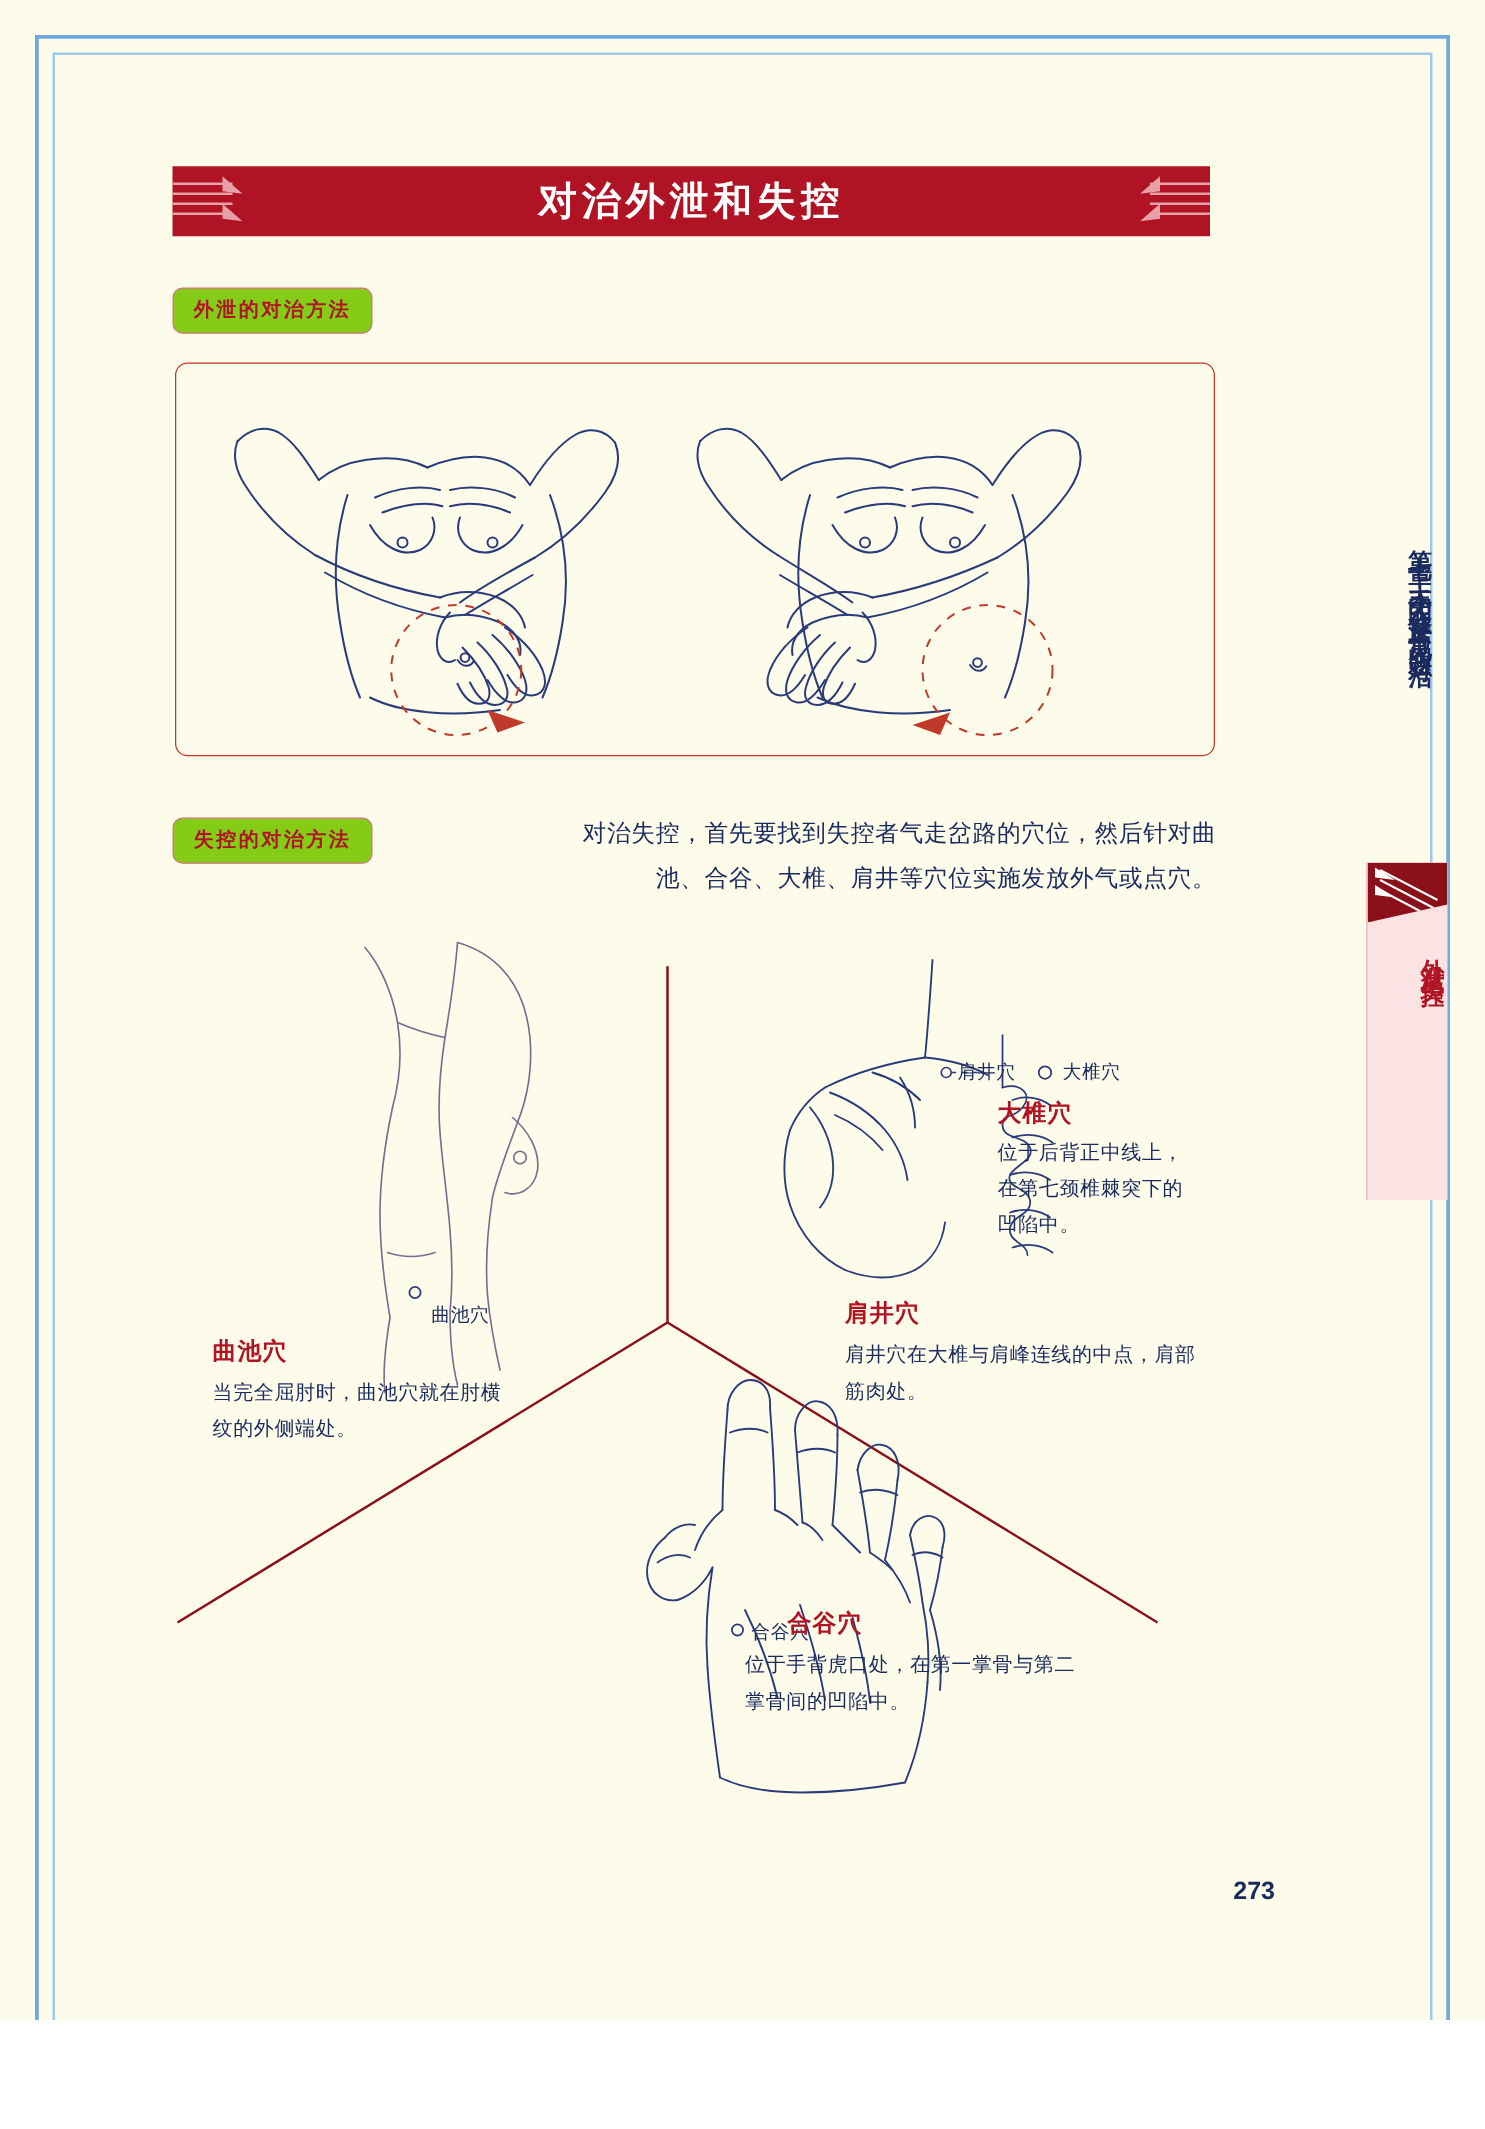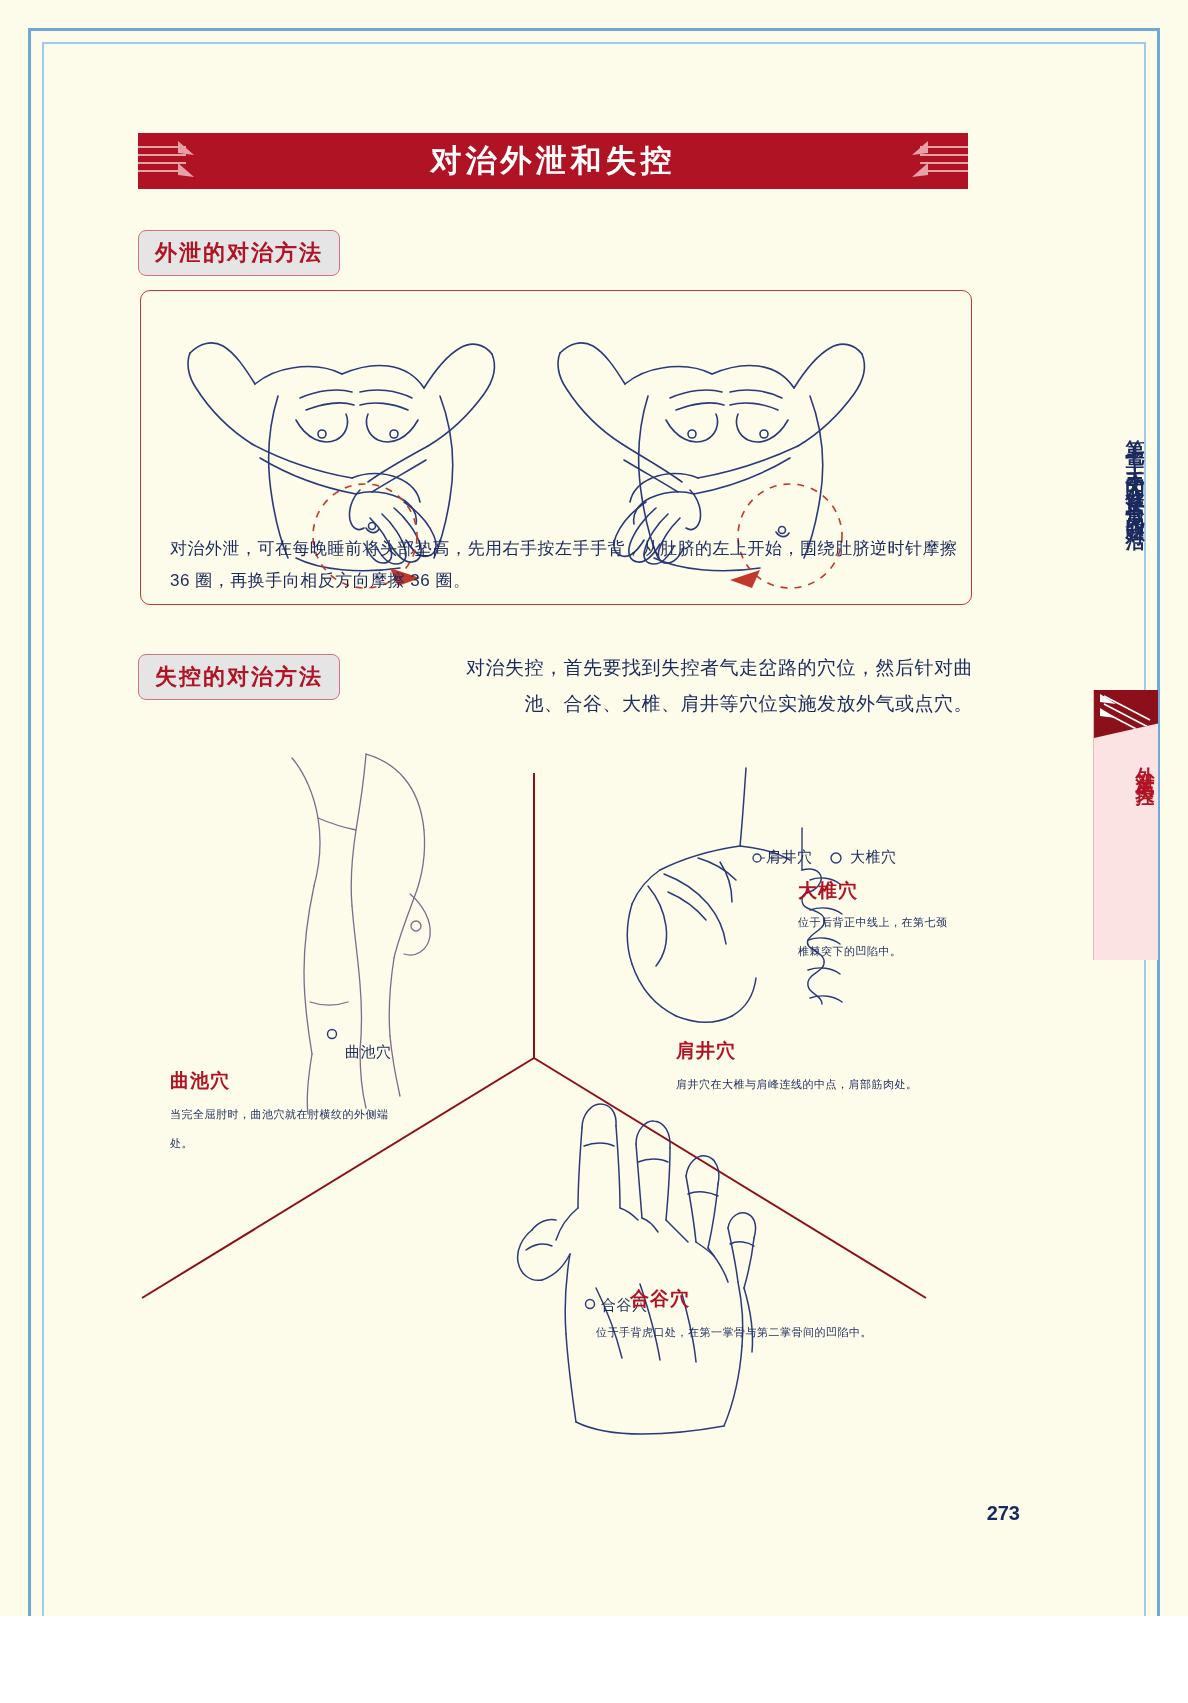--- a/index.html
+++ b/index.html
@@ -60,23 +60,23 @@
   }
   .banner-stripes.left { left: 0; }
   .banner-stripes.right { right: 0; }
   .banner-stripes svg { display: block; }
 
   
   .pill {
     position: absolute;
     border: 1.5px solid #d4727f;
     border-radius: 8px;
-    background: #e5e5e5;
+    background: #84cc16;
     color: #b01424;
-    font-size: 22px;
+    font-size: 16px;
     font-weight: bold;
     letter-spacing: 2px;
     padding: 7px 16px;
     box-sizing: border-box;
   }
   #pill-waixie { left: 78px; top: 172px; }
   #pill-shikong { left: 78px; top: 596px; }
 
   
   .figbox {
@@ -157,21 +157,21 @@
   .callout-title {
     position: absolute;
     color: #b01424;
     font-size: 19px;
     font-weight: bold;
     letter-spacing: 1px;
   }
   .callout-body {
     position: absolute;
     color: #1b2a5e;
-    font-size: 11px;
+    font-size: 16px;
     line-height: 29px;
     letter-spacing: 0.5px;
   }
   .point-label {
     position: absolute;
     color: #1b2a5e;
     font-size: 15px;
     letter-spacing: 0.5px;
   }
 
@@ -429,21 +429,20 @@
         <path d="M516,1364 C532,1372 556,1376 582,1376 C614,1376 642,1372 664,1368"></path>
 
         <path d="M536,1230 C546,1250 556,1276 562,1300"></path>
         <path d="M580,1226 C588,1250 596,1278 600,1302"></path>
         <path d="M622,1236 C628,1258 634,1282 636,1304"></path>
       </g>
 
       <circle cx="530" cy="1246" r="4.5" stroke="#2b3a7a" stroke-width="1.4" fill="#fdfbe9"></circle>
     </svg>
 
-    <div class="fig-caption">对治外泄，可在每晚睡前将头部垫高，先用右手按左手手背，从肚脐的左上开始，围绕肚脐逆时针摩擦 36 圈，再换手向相反方向摩擦 36 圈。</div>
 
     <div class="pill" id="pill-shikong">失控的对治方法</div>
     <div class="para-shikong">对治失控，首先要找到失控者气走岔路的穴位，然后针对曲池、合谷、大椎、肩井等穴位实施发放外气或点穴。</div>
 
     <div class="point-label" style="left:285px; top:985px;">曲池穴</div>
     <div class="point-label" style="left:706px; top:790px;">肩井穴</div>
     <div class="point-label" style="left:790px; top:790px;">大椎穴</div>
     <div class="point-label" style="left:541px; top:1238px;">合谷穴</div>
 
     <div class="callout-title" style="left:110px; top:1010px;">曲池穴</div>

